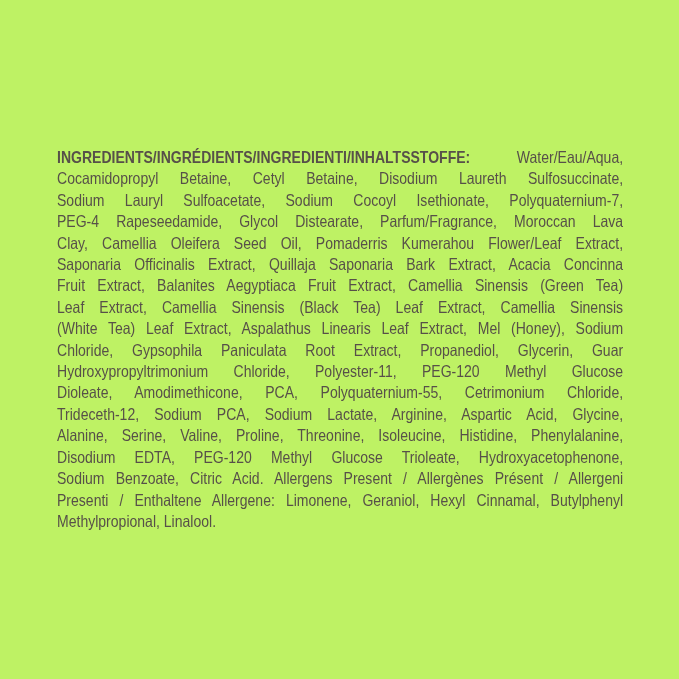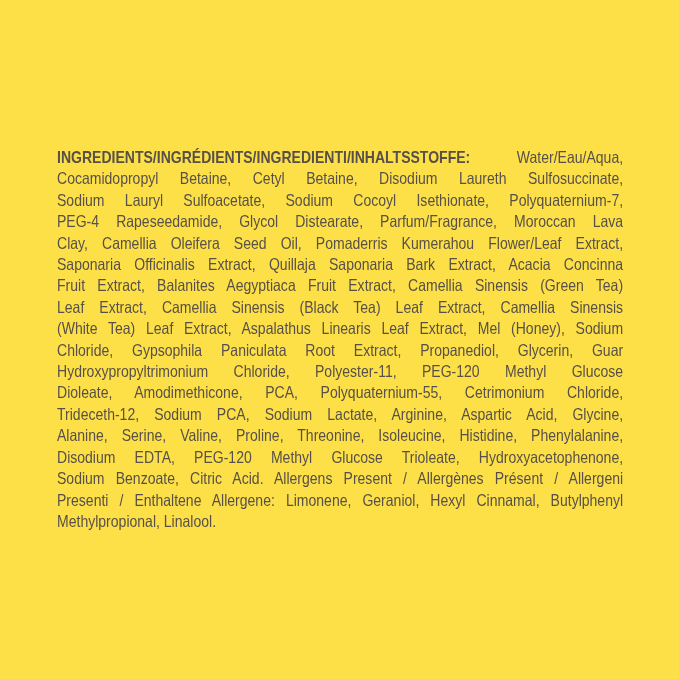--- a/index.html
+++ b/index.html
@@ -3,21 +3,21 @@
 <meta charset="utf-8">
 <style>
   html, body {
     margin: 0;
     padding: 0;
   }
   .canvas {
     position: relative;
     width: 679px;
     height: 679px;
-    background: #fde047;
+    background: #bef264;
     overflow: hidden;
     font-family: "Liberation Sans", sans-serif;
   }
   .label-block {
     position: absolute;
     left: 57px;
     top: 147px;
     width: 666px;              
     transform: scaleX(0.85);   
     transform-origin: 0 0;

